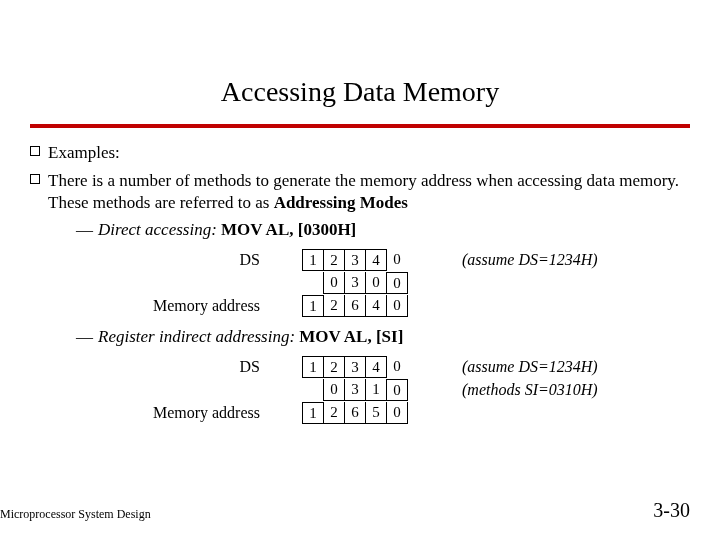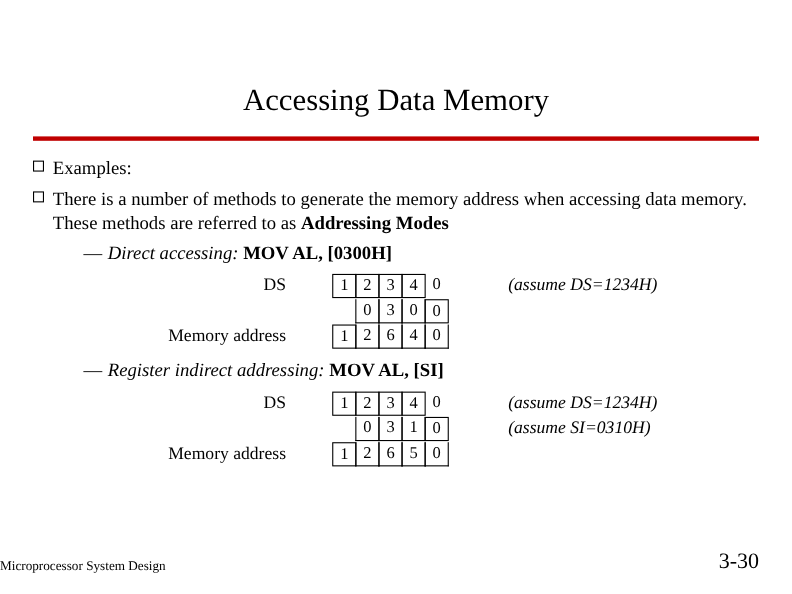--- a/index.html
+++ b/index.html
@@ -191,21 +191,21 @@
     </div>
     <div class="trow">
       <div class="rlabel"></div>
       <div class="cells">
         <div class="cell first noborder"></div>
         <div class="cell top-open">0</div>
         <div class="cell top-open">3</div>
         <div class="cell top-open">1</div>
         <div class="cell">0</div>
       </div>
-      <div class="assume">(assume SI=0310H)</div>
+      <div class="assume">(methods SI=0310H)</div>
     </div>
     <div class="trow">
       <div class="rlabel">Memory address</div>
       <div class="cells">
         <div class="cell first">1</div>
         <div class="cell top-open">2</div>
         <div class="cell top-open">6</div>
         <div class="cell top-open">5</div>
         <div class="cell top-open">0</div>
       </div>

